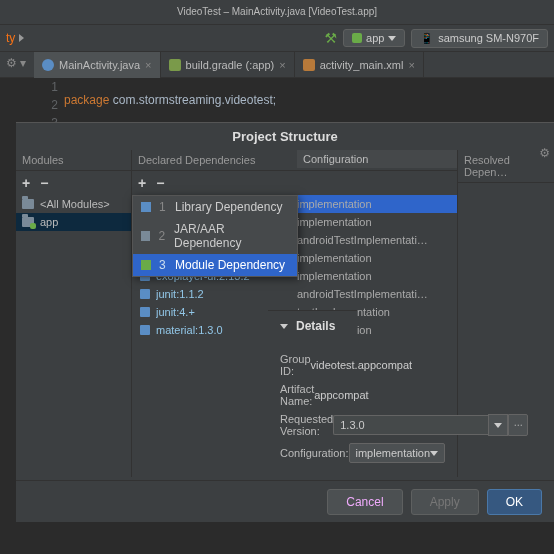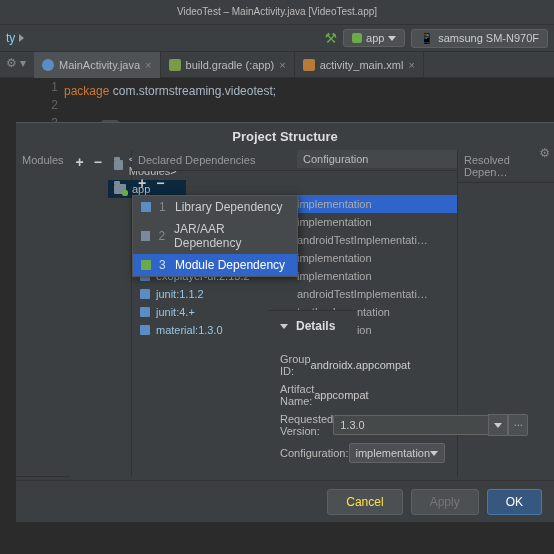--- a/index.html
+++ b/index.html
@@ -1,42 +1,42 @@
 <!DOCTYPE html>
 <html><head>
 <meta charset="utf-8">
 <style>
 * { margin:0; padding:0; box-sizing:border-box; font-family:"Segoe UI",Arial,sans-serif; }
 body { background:#2b2b2b; color:#bbb; font-size:12px; width:554px; height:554px; overflow:hidden; position:relative; }
 .titlebar { background:#3c3f41; height:24px; text-align:center; line-height:24px; color:#bbb; font-size:10px; }
 .toolbar { background:#3c3f41; height:28px; display:flex; align-items:center; justify-content:space-between; padding:0 6px; border-top:1px solid #323232; border-bottom:1px solid #323232; }
-.toolbar-left { display:flex; align-items:center; gap:4px; color:#7dd3fc; }
+.toolbar-left { display:flex; align-items:center; gap:4px; color:#f97316; }
 .toolbar-right { display:flex; align-items:center; gap:6px; }
 .tb-btn { background:#4c5052; border:1px solid #5e6060; border-radius:3px; padding:2px 8px; color:#ccc; display:flex; align-items:center; gap:4px; font-size:11px; cursor:pointer; }
 .green-sq { width:10px; height:10px; background:#6aab48; border-radius:2px; }
 .tabs { background:#3c3f41; height:26px; display:flex; align-items:center; border-bottom:1px solid #323232; padding-left:34px; }
 .tb-gear { position:absolute; left:6px; top:56px; color:#888; }
 .tab { display:flex; align-items:center; gap:5px; padding:0 8px; height:26px; font-size:11px; color:#bbb; border-right:1px solid #323232; cursor:pointer; }
 .tab.active { background:#4e5254; }
 .tab .close { color:#888; font-size:11px; }
 .icon-java { width:12px; height:12px; border-radius:50%; background:#5a8dc4; display:inline-block; }
 .icon-gradle { width:12px; height:12px; background:#7a9a4a; border-radius:2px; display:inline-block; }
 .icon-xml { width:12px; height:12px; background:#b87a3a; border-radius:2px; display:inline-block; }
 
 .editor { background:#2b2b2b; padding:0 0 0 34px; }
 .gutter { position:absolute; left:34px; top:78px; width:24px; color:#606366; font-family:monospace; font-size:12px; text-align:right; line-height:18px; }
-.code { font-family:"Consolas",monospace; font-size:12px; line-height:18px; padding-left:30px; padding-top:4px; }
+.code { font-family:"Consolas",monospace; font-size:12px; line-height:18px; padding-left:30px; padding-top:13px; }
 .kw { color:#cc7832; }
 .pkg { color:#a9b7c6; }
 .ellip { background:#4b4b4b; padding:0 4px; border-radius:3px; color:#888; }
 
 .dialog { position:absolute; left:16px; top:122px; right:0; bottom:74px; background:#3c3f41; border-top:1px solid #555; }
 .dlg-title { text-align:center; color:#ddd; font-size:13px; font-weight:bold; padding:6px 0; background:#3c3f41; }
 .dlg-body { display:flex; height:calc(100% - 30px); }
-.col-mod { width:116px; border-right:1px solid #323232; display:flex; flex-direction:row; }
+.col-mod { width:116px; border-right:1px solid #323232; display:flex; flex-direction:column; }
 .col-dep { flex:1; border-right:1px solid #323232; display:flex; flex-direction:column; position:relative; }
 .col-res { width:96px; display:flex; flex-direction:column; }
 .col-head { background:#3c3f41; color:#999; font-size:11px; padding:4px 6px; border-bottom:1px solid #323232; }
 .col-tools { display:flex; gap:10px; padding:4px 6px; color:#ccc; font-size:14px; font-weight:bold; }
 .col-tools span { cursor:pointer; }
 .mod-list { flex:1; }
 .mod-item { display:flex; align-items:center; gap:6px; padding:3px 6px; font-size:11px; cursor:pointer; }
 .mod-item.selected { background:#0d293e; }
 .folder-ic { width:12px; height:10px; background:#7a8a98; border-radius:1px; position:relative; }
 .folder-ic::before { content:""; position:absolute; top:-3px; left:0; width:6px; height:3px; background:#7a8a98; border-radius:1px 1px 0 0; }
@@ -70,21 +70,21 @@
 .det-row { display:flex; align-items:center; margin-bottom:6px; font-size:11px; }
 .det-lbl { width:110px; color:#bbb; }
 .det-val { color:#ccc; }
 .det-input { background:#45494a; border:1px solid #646464; color:#ccc; padding:3px 6px; flex:1; font-size:11px; border-radius:2px; }
 .det-combo { display:flex; align-items:center; flex:1; }
 .det-combo .det-input { border-radius:2px 0 0 2px; border-right:none; }
 .combo-btn { background:#4c5052; border:1px solid #646464; width:20px; height:22px; display:flex; align-items:center; justify-content:center; color:#ccc; cursor:pointer; font-size:9px; }
 .det-select { background:#4c5052; border:1px solid #646464; color:#ccc; padding:3px 6px; flex:1; font-size:11px; border-radius:2px; display:flex; justify-content:space-between; align-items:center; cursor:pointer; }
 
 .footer { position:absolute; bottom:32px; right:0; left:16px; height:42px; background:#3c3f41; display:flex; align-items:center; justify-content:flex-end; gap:8px; padding:0 12px; border-top:1px solid #323232; }
-.btn { background:#4c5052; border:1px solid #5e6060; color:#fde047; padding:5px 18px; border-radius:3px; font-size:12px; cursor:pointer; }
+.btn { background:#4c5052; border:1px solid #5e6060; color:#f0abfc; padding:5px 18px; border-radius:3px; font-size:12px; cursor:pointer; }
 .btn.primary { background:#365880; border-color:#4a78a8; color:#fff; }
 .btn.disabled { color:#777; }
 .triangle { display:inline-block; width:0; height:0; border-left:4px solid transparent; border-right:4px solid transparent; border-top:5px solid #ccc; }
 .triangle-r { display:inline-block; width:0; height:0; border-top:4px solid transparent; border-bottom:4px solid transparent; border-left:5px solid #999; }
 .hammer { color:#6aab48; font-size:14px; }
 </style>
 </head>
 <body>
 
 <div class="titlebar">VideoTest – MainActivity.java [VideoTest.app]</div>
@@ -233,21 +233,21 @@
           </div>
       </div>
 
       <div class="details">
         <div class="det-head">
             <span class="triangle"></span>
             <span>Details</span>
           </div>
         <div class="det-row">
           <span class="det-lbl">Group ID:</span>
-          <span class="det-val">androidx.appcompat</span>
+          <span class="det-val">videotest.appcompat</span>
         </div>
         <div class="det-row">
           <span class="det-lbl">Artifact Name:</span>
           <span class="det-val">appcompat</span>
         </div>
         <div class="det-row">
           <span class="det-lbl">Requested Version:</span>
           <div class="det-combo">
             <input class="det-input" value="1.3.0" style="">
             <div class="combo-btn">

